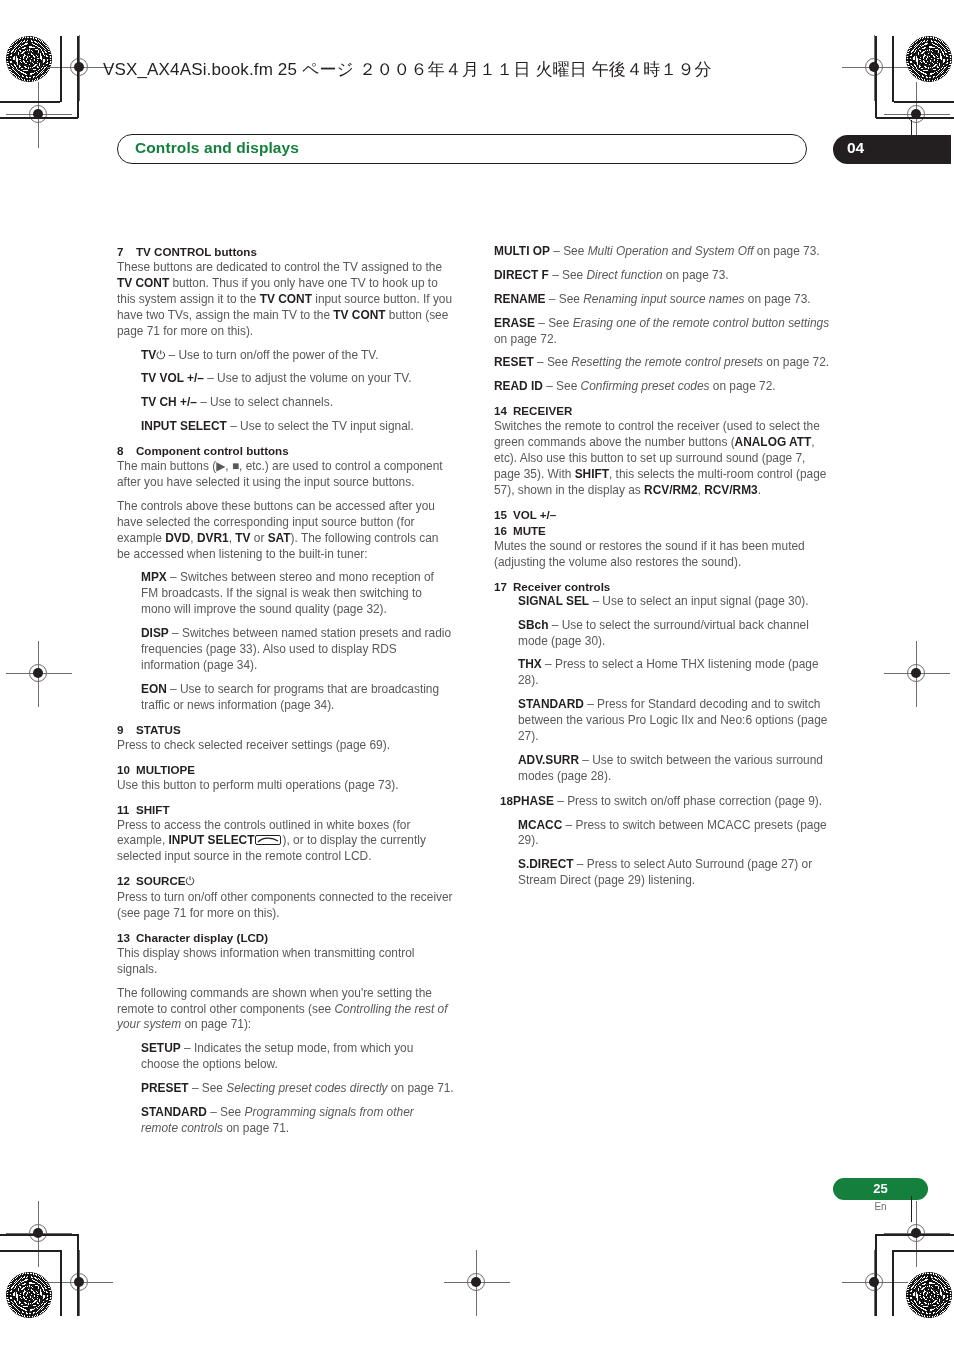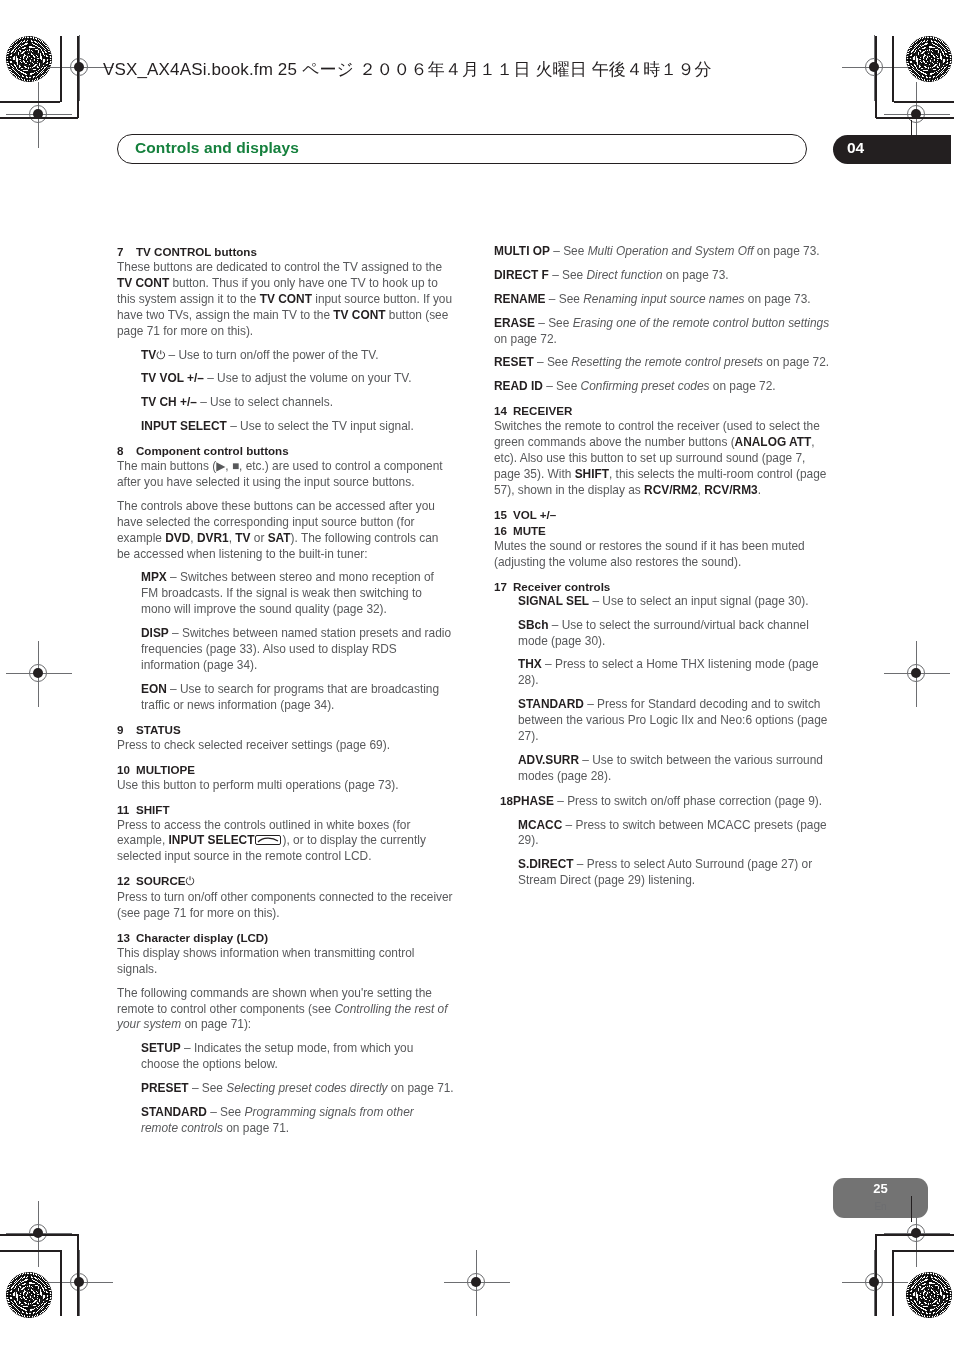--- a/index.html
+++ b/index.html
@@ -90,22 +90,22 @@
   .pwr{font-family:"DejaVu Sans",sans-serif;font-weight:normal;font-size:11.4px;}
   .inputicon{
     display:inline-block;width:26px;height:10px;
     border:1.2px solid #231f20;border-radius:2px;
     position:relative;vertical-align:-1px;margin:0 1px;box-sizing:border-box;
   }
   .inputicon svg{position:absolute;left:1px;top:0px;}
 
   
   .pagepill{
-    position:absolute;left:833px;top:1178px;width:95px;height:40px;
-    background:#737373;border-radius:11px;
+    position:absolute;left:833px;top:1178px;width:95px;height:22px;
+    background:#15803d;border-radius:11px;
   }
   .pagepill .pg{
     position:absolute;left:0;right:0;top:3px;text-align:center;
     color:#fff;font-size:13px;font-weight:bold;
   }
   .enlabel{
     position:absolute;left:833px;top:1201px;width:95px;text-align:center;
     font-size:10px;color:#6d6e71;
   }
   .footer-tick{position:absolute;left:911px;top:1196px;width:1.2px;height:26px;background:#231f20;}

